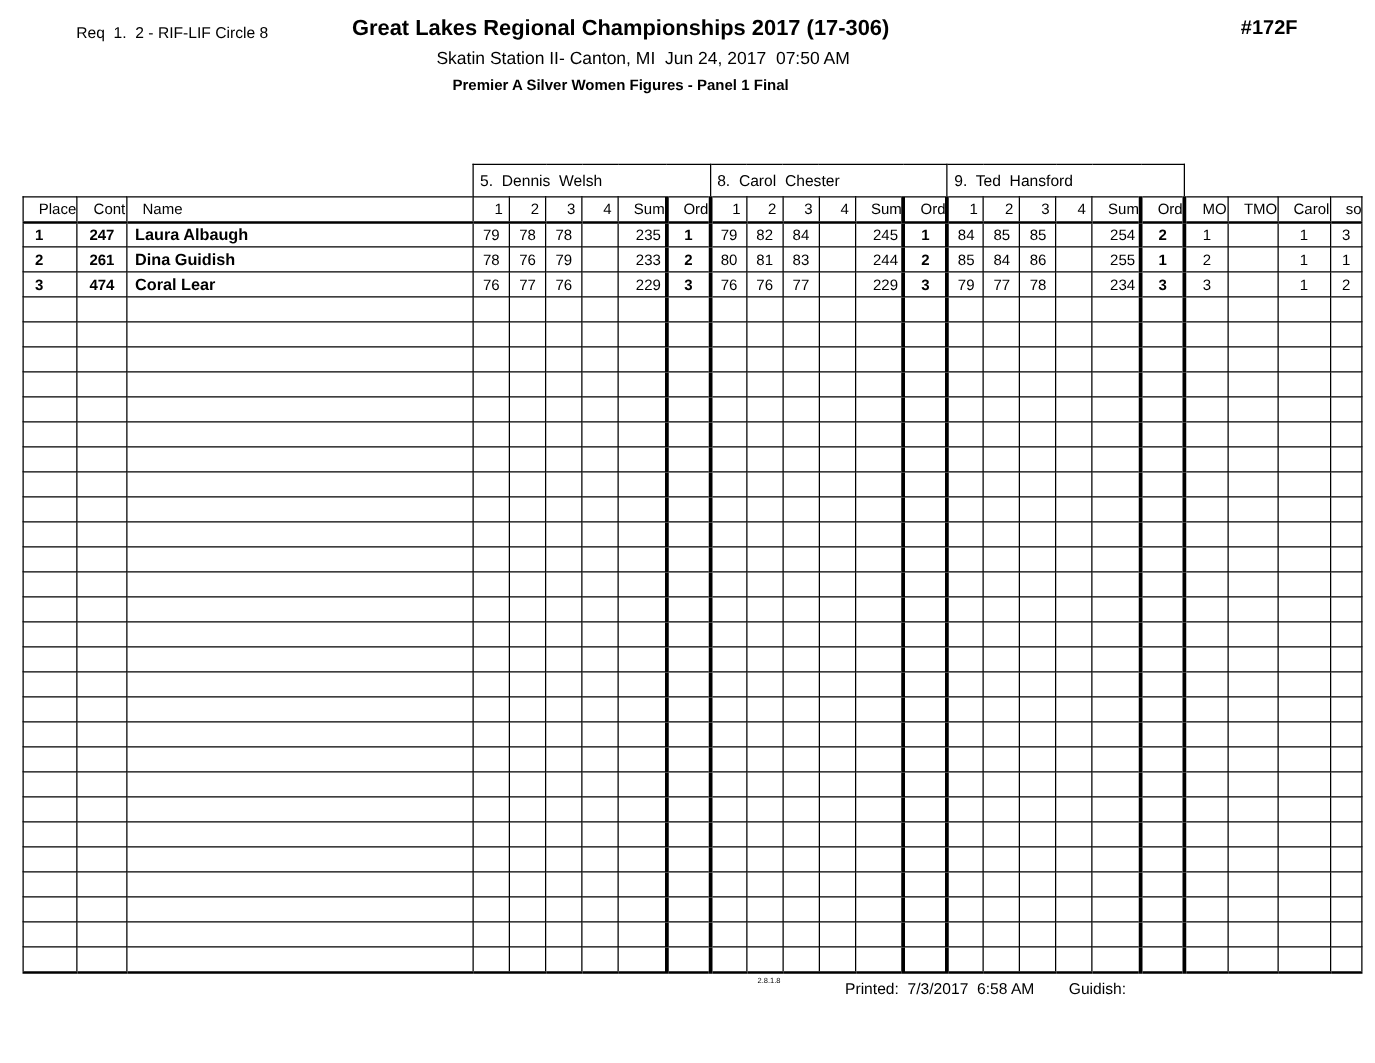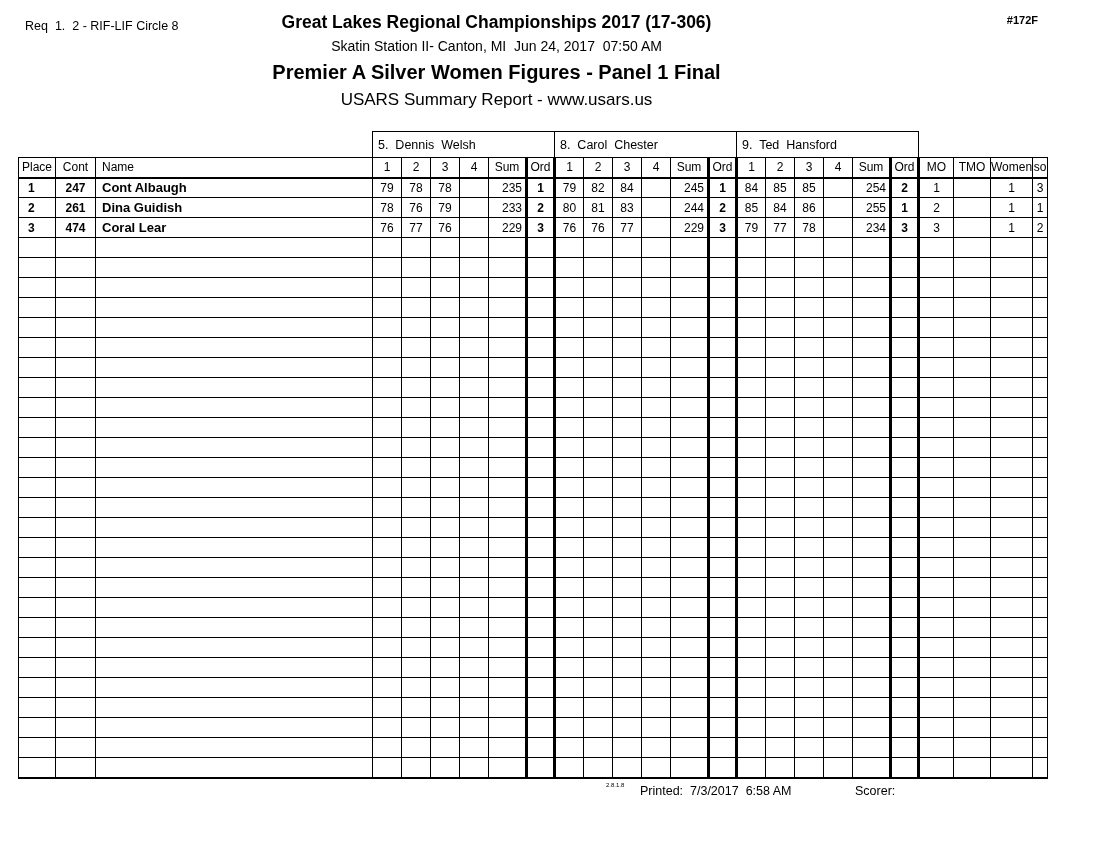--- a/index.html
+++ b/index.html
@@ -1,42 +1,42 @@
 <!DOCTYPE html>
 <html><head>
 <meta charset="utf-8">
 <style>
   html,body{margin:0;padding:0;background:#fff;}
   .sheet{position:relative;width:1100px;height:850px;background:#ffffff;overflow:hidden;
          font-family:"Liberation Sans",sans-serif;color:#000;}
-  .pre{white-space:pre;}
+  .pre{white-space:pre;margin-left:36px;}
 
   
   .req-block{position:absolute;left:25px;top:18px;font-size:12.5px;line-height:16px;}
 
   
   .title-block{position:absolute;left:0;top:12px;width:993px;text-align:center;}
   .t-title{font-size:17.5px;font-weight:bold;}
   .t-sub{font-size:14px;margin-top:5px;}
-  .t-event{font-size:20px;font-weight:bold;margin-top:7px;}
+  .t-event{font-size:12px;font-weight:bold;margin-top:7px;}
   .t-usars{font-size:17px;margin-top:6px;}
 
-  .report-num{position:absolute;top:14px;right:62px;font-size:11px;font-weight:bold;}
+  .report-num{position:absolute;top:14px;right:62px;font-size:16px;font-weight:bold;}
 
   
   table{border-collapse:collapse;table-layout:fixed;position:absolute;left:18px;top:131px;}
   td{border:1px solid #000;font-size:12px;text-align:center;padding:0;overflow:hidden;
      font-family:"Liberation Sans",sans-serif;line-height:18px;}
   tr{height:20px;}
   tr.jr{height:26px;}
   td.nb{border:none;background:transparent;}
   td.jbox{text-align:left;padding-left:5px;white-space:pre;font-size:12.5px;}
   td.tL{border-left-width:3px;}
   td.tR{border-right-width:3px;}
-  tr.hr td{border-bottom-width:2px;}
+  tr.hr td{border-bottom-width:2px;padding-left:12px;}
   tr.bb td{border-bottom-width:2px;}
   td.b{font-weight:bold;}
   td.nm{font-size:13px;}
   td.al{text-align:left;padding-left:6px;margin-left:24px;}
   td.ar{text-align:right;padding-right:3px;}
   td.pl{text-align:left;padding-left:9px;}
 
   
   .footer{position:absolute;left:0;top:784px;width:1100px;height:20px;font-size:12.5px;}
   .f-version{position:absolute;left:606px;top:-2px;font-size:6px;letter-spacing:0px;}
@@ -49,21 +49,20 @@
 <div class="sheet">
 
   <div class="req-block">
     <div class="pre">Req  1.  2 - RIF-LIF Circle 8</div>
   </div>
 
   <div class="title-block">
     <div class="t-title">Great Lakes Regional Championships 2017 (17-306)</div>
     <div class="t-sub pre">Skatin Station II- Canton, MI  Jun 24, 2017  07:50 AM</div>
     <div class="t-event">Premier A Silver Women Figures - Panel 1 Final</div>
-    <div class="t-usars">USARS Summary Report - www.usars.us</div>
   </div>
 
   <div class="report-num">#172F</div>
 
   <table id="results-table">
       <colgroup>
         <col style="width: 37px;">
         <col style="width: 40px;">
         <col style="width: 277px;">
         <col style="width: 29px;">
@@ -114,27 +113,27 @@
           <td>Sum</td>
           <td class="tL tR">Ord</td>
           <td>1</td>
           <td>2</td>
           <td>3</td>
           <td>4</td>
           <td>Sum</td>
           <td class="tL tR">Ord</td>
           <td>MO</td>
           <td>TMO</td>
-          <td>Women</td>
+          <td>Carol</td>
           <td>so</td>
         </tr>
         <tr>
           <td class="b pl">1</td>
           <td class="b">247</td>
-          <td class="b nm al">Cont Albaugh</td>
+          <td class="b nm al">Laura Albaugh</td>
           <td>79</td>
           <td>78</td>
           <td>78</td>
           <td></td>
           <td class="ar">235</td>
           <td class="b tL tR">1</td>
           <td>79</td>
           <td>82</td>
           <td>84</td>
           <td></td>
@@ -933,16 +932,16 @@
           <td></td>
           <td></td>
           <td></td>
         </tr>
       </tbody>
     </table>
 
   <div class="footer">
     <span class="f-version">2.8.1.8</span>
     <span class="f-printed pre">Printed:  7/3/2017  6:58 AM</span>
-    <span class="f-scorer">Scorer:</span>
+    <span class="f-scorer">Guidish:</span>
   </div>
 
 </div>
 
 </body></html>

